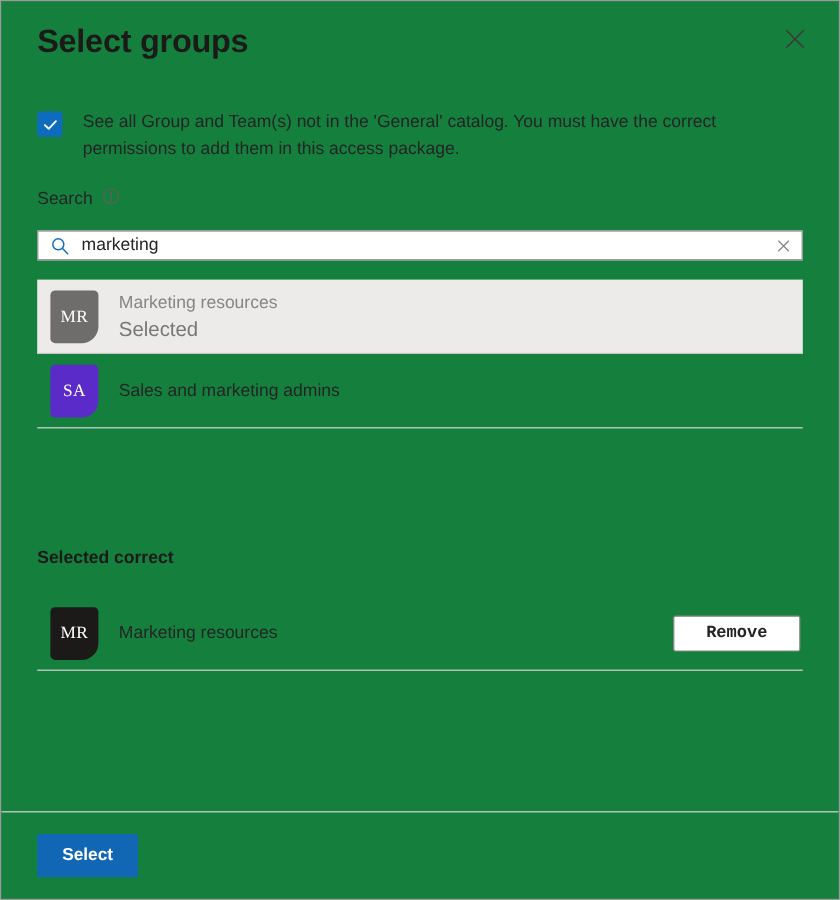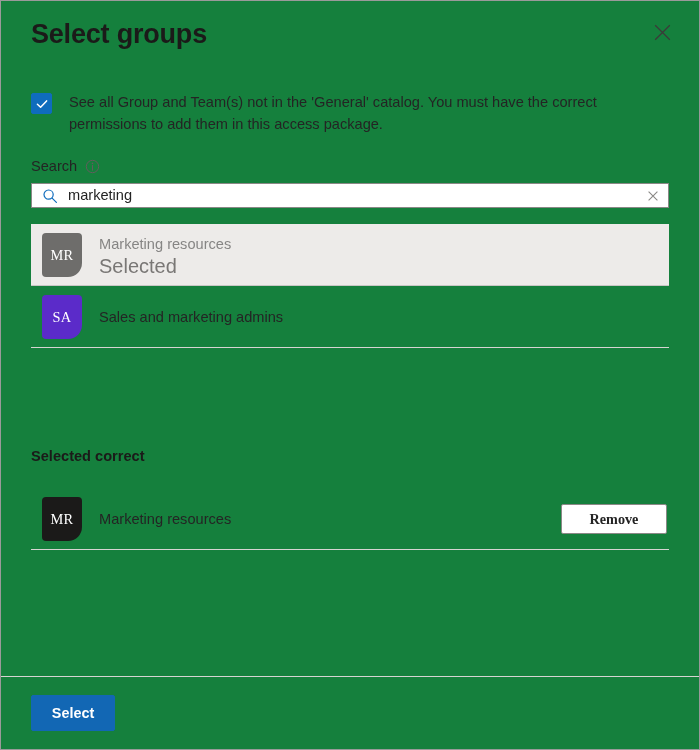--- a/index.html
+++ b/index.html
@@ -91,22 +91,21 @@
     font-size: 14.6px;
     line-height: 22px;
     color: #242424;
     max-width: 568px;
   }
 
   
   .search-block { margin-top: 21px; }
   .search-label-row {
     display: flex;
-    align-items: center;
-    margin-bottom: 7px;
+    margin-bottom: 16px;
   }
   .search-label {
     font-size: 14.6px;
     color: #242424;
     line-height: 20px;
   }
   .info-icon {
     margin-left: 8px;
     width: 15px;
     height: 15px;
@@ -220,21 +219,21 @@
     display: flex;
     flex-direction: column;
     justify-content: center;
   }
   .result-primary {
     font-size: 14.6px;
     color: #242424;
     line-height: 22px;
   }
   .result-secondary {
-    font-size: 20px;
+    font-size: 17px;
     line-height: 22px;
     color: #797775;
   }
   .is-disabled .result-primary { color: #868584; }
 
   
   .selected-section {
     margin-top: 98px;
   }
   .selected-heading {
@@ -269,21 +268,21 @@
   }
   .spacer { flex: 1 1 auto; }
   .remove-button {
     flex: 0 0 auto;
     height: 30px;
     min-width: 106px;
     padding: 0 14px;
     background: #ffffff;
     border: 1px solid #8a8886;
     border-radius: 2px;
-    font-family: Liberation Serif, serif;
+    font-family: Liberation Mono, monospace;
     font-size: 14.2px;
     font-weight: 600;
     color: #242424;
     cursor: pointer;
     margin-right: 2px;
   }
 
   
   .dialog-footer {
     flex: 0 0 auto;

